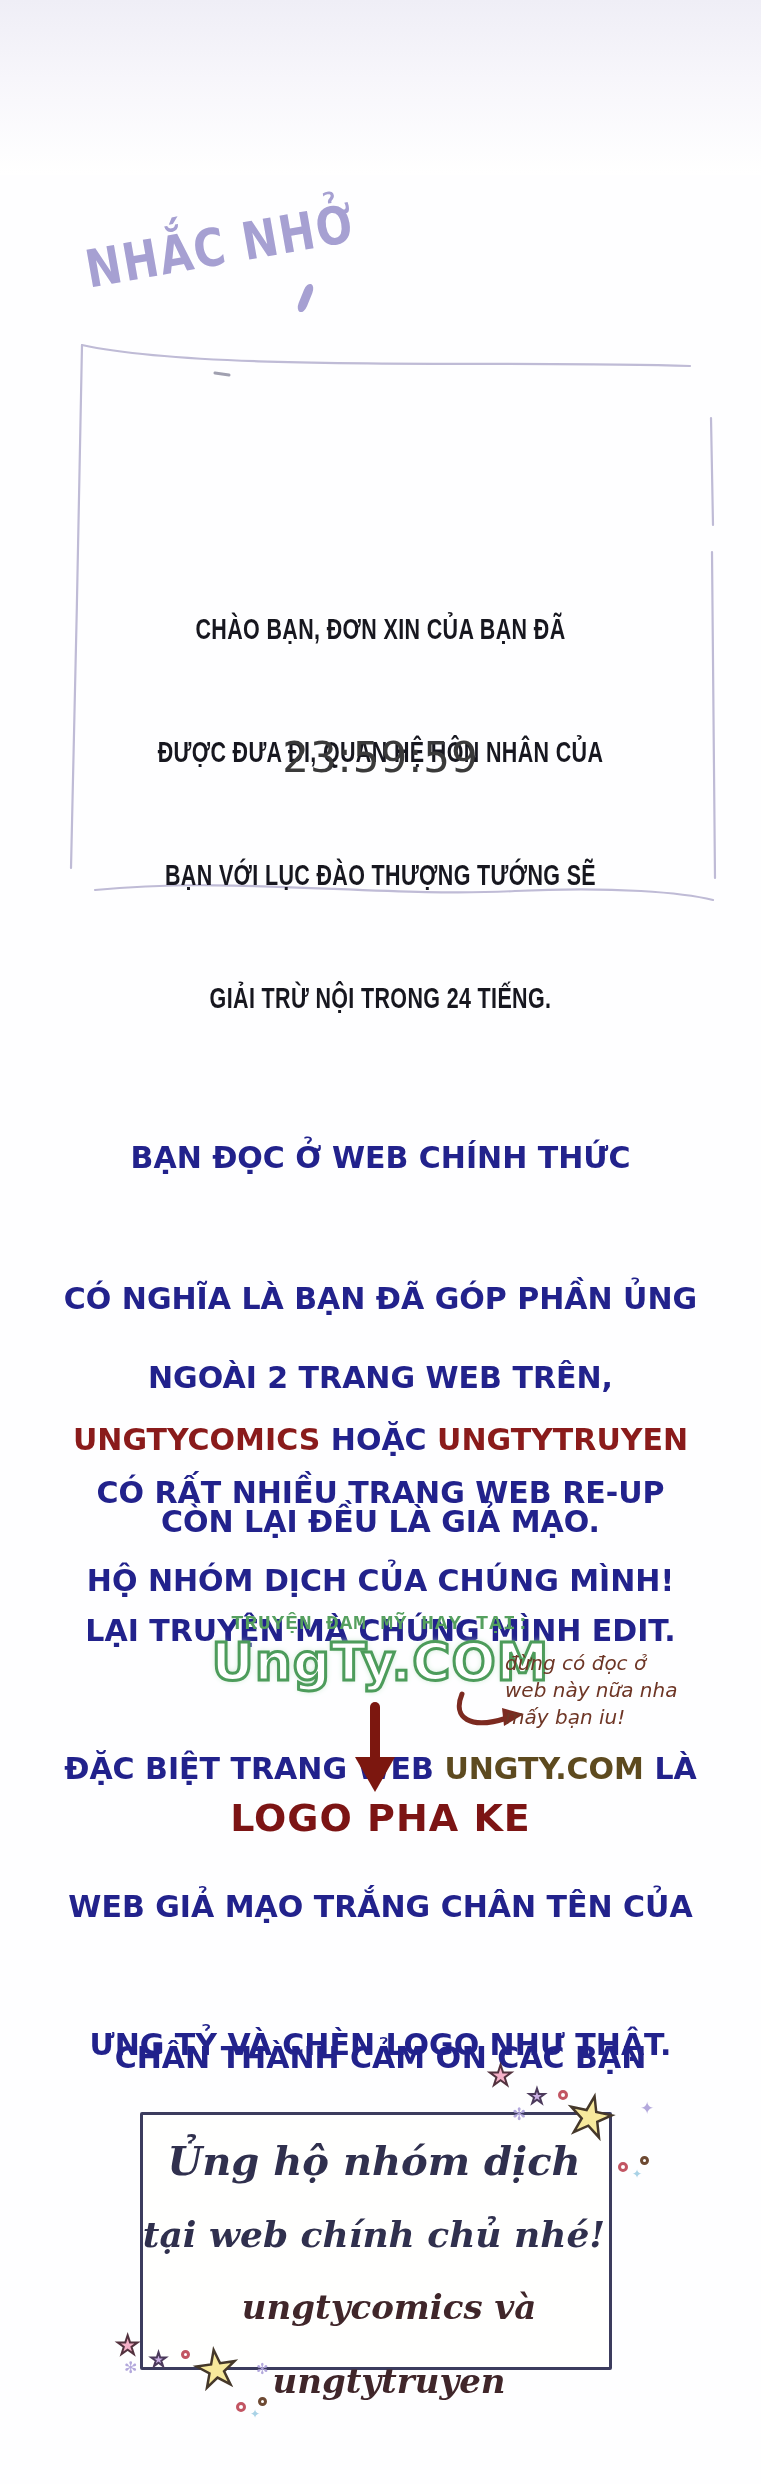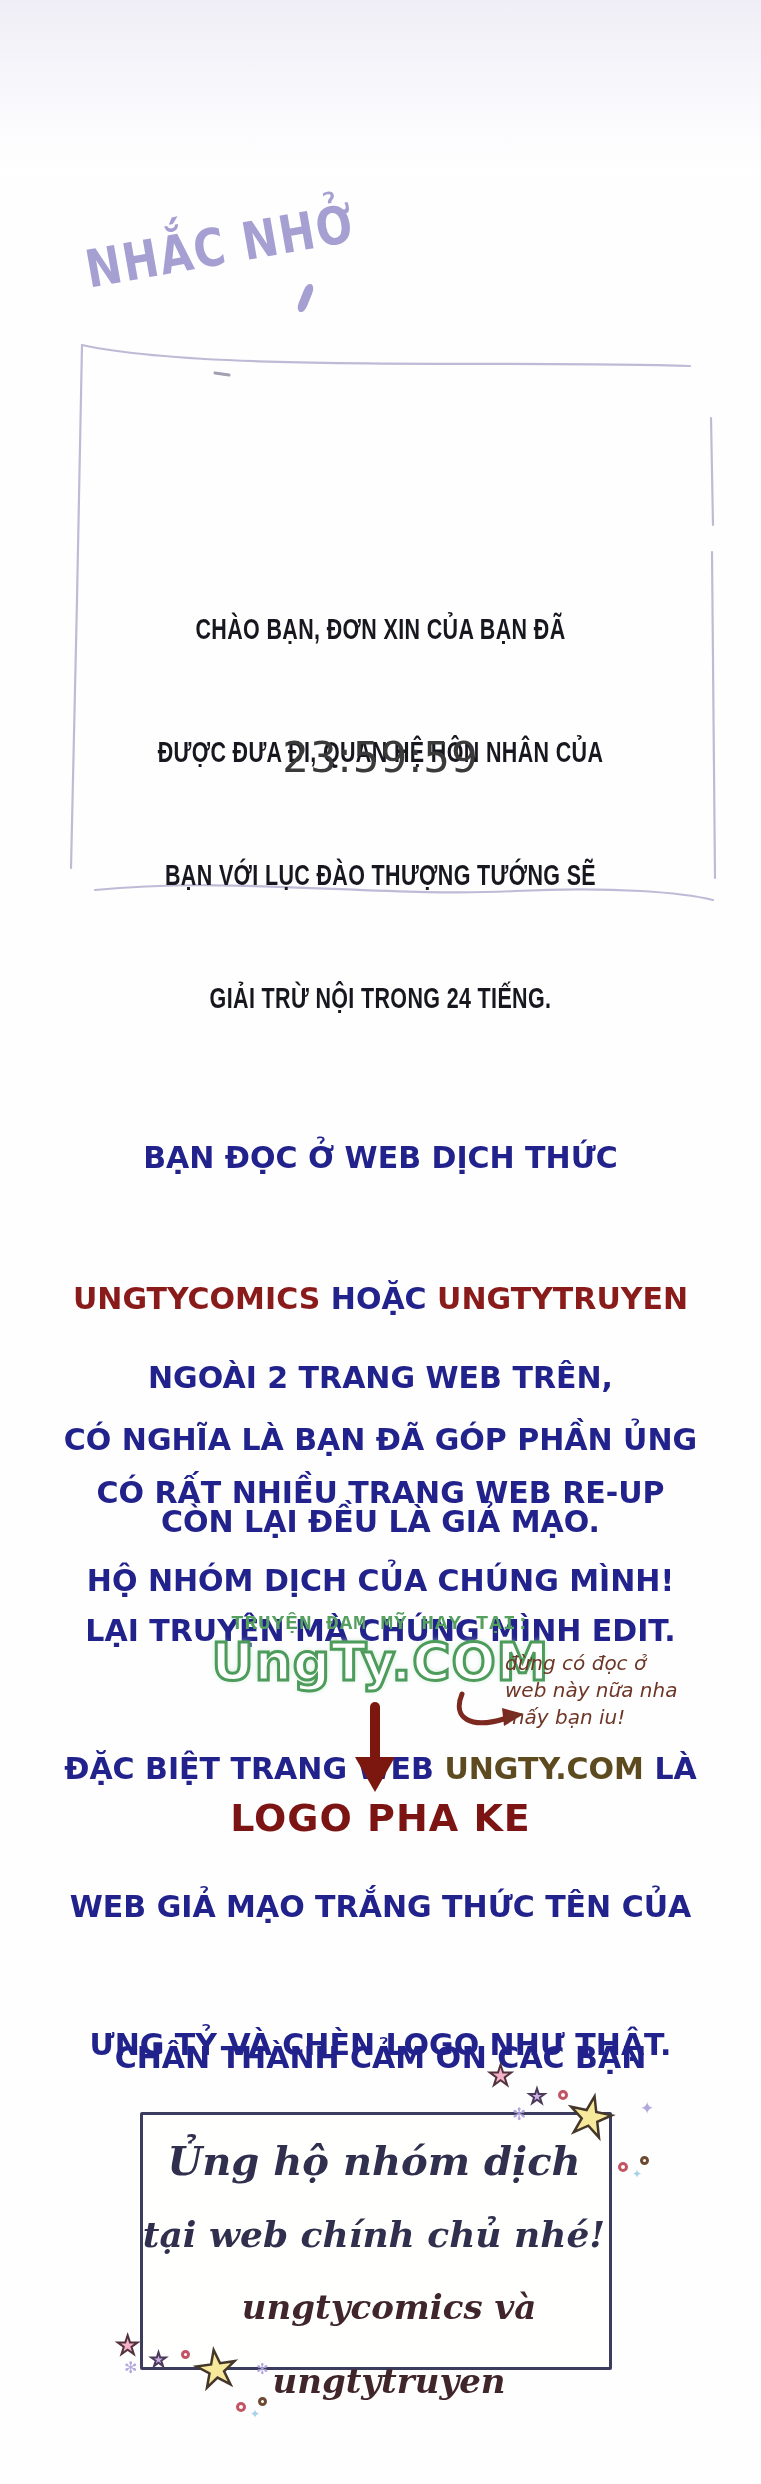--- a/index.html
+++ b/index.html
@@ -90,36 +90,36 @@
   <div class="reminder-text">
     <div>CHÀO BẠN, ĐƠN XIN CỦA BẠN ĐÃ</div>
     <div>ĐƯỢC ĐƯA ĐI, QUAN HỆ HÔN NHÂN CỦA</div>
     <div>BẠN VỚI LỤC ĐÀO THƯỢNG TƯỚNG SẼ</div>
     <div>GIẢI TRỪ NỘI TRONG 24 TIẾNG.</div>
   </div>
 
   <div class="countdown">23:59:59</div>
 
   <div class="para para1">
-    <div>BẠN ĐỌC Ở WEB DỊCH THỨC</div>
+    <div>BẠN ĐỌC Ở WEB CHÍNH THỨC</div>
+    <div>CÓ NGHĨA LÀ BẠN ĐÃ GÓP PHẦN ỦNG</div>
     <div><span class="red">UNGTYCOMICS</span><span> HOẶC </span><span class="red">UNGTYTRUYEN</span></div>
-    <div>CÓ NGHĨA LÀ BẠN ĐÃ GÓP PHẦN ỦNG</div>
     <div>HỘ NHÓM DỊCH CỦA CHÚNG MÌNH!</div>
   </div>
 
   <div class="para para2">
     <div>NGOÀI 2 TRANG WEB TRÊN,</div>
     <div>CÒN LẠI ĐỀU LÀ GIẢ MẠO.</div>
   </div>
 
   <div class="para para3">
     <div>CÓ RẤT NHIỀU TRANG WEB RE-UP</div>
     <div>LẠI TRUYỆN MÀ CHÚNG MÌNH EDIT.</div>
     <div><span>ĐẶC BIỆT TRANG WEB </span><span class="olive">UNGTY.COM</span><span> LÀ</span></div>
-    <div>WEB GIẢ MẠO TRẮNG THỨC TÊN CỦA</div>
+    <div>WEB GIẢ MẠO TRẮNG CHÂN TÊN CỦA</div>
     <div>ƯNG TỶ VÀ CHÈN LOGO NHƯ THẬT.</div>
   </div>
 
   <div class="logo-tagline">TRUYỆN ĐAM MỸ HAY TẠI:</div>
   <div class="logo-site">UngTy.COM</div>
 
   <svg class="curve-arrow" width="90" height="60" viewBox="0 0 90 60">
     <path d="M10,8 C0,32 18,44 55,32" fill="none" stroke="#7c2a20" stroke-width="5" stroke-linecap="round"></path>
     <polygon points="50,22 72,28 52,40" fill="#7c2a20"></polygon>
   </svg>

